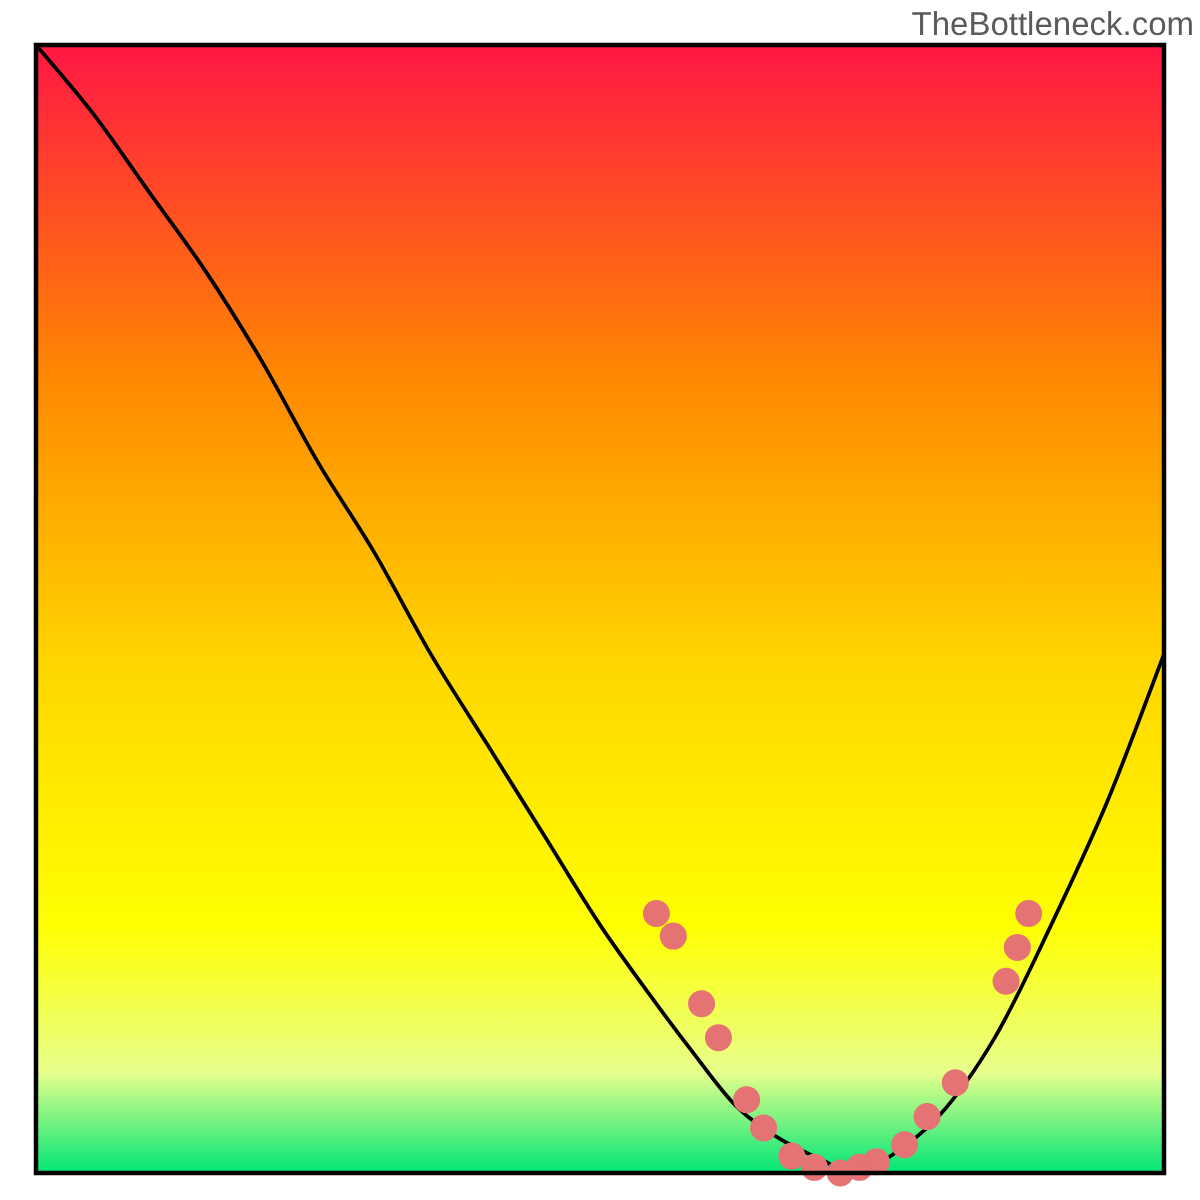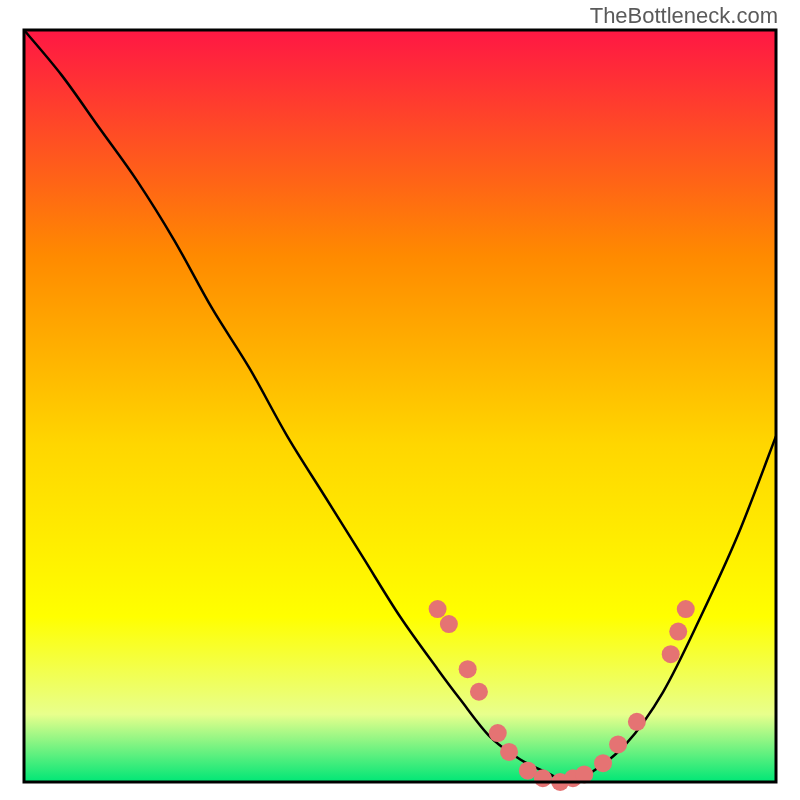--- a/index.html
+++ b/index.html
@@ -11,21 +11,21 @@
     overflow: hidden;
   }
   .container {
     position: relative;
     width: 800px;
     height: 800px;
   }
   .watermark {
     position: absolute;
     top: 3px;
-    right: 22px;
+    right: 4px;
     font-family: Arial, sans-serif;
     font-size: 22px;
     color: #5a5a5a;
     font-weight: 500;
     z-index: 10;
   }
   svg {
     position: absolute;
     top: 0;
     left: 0;

